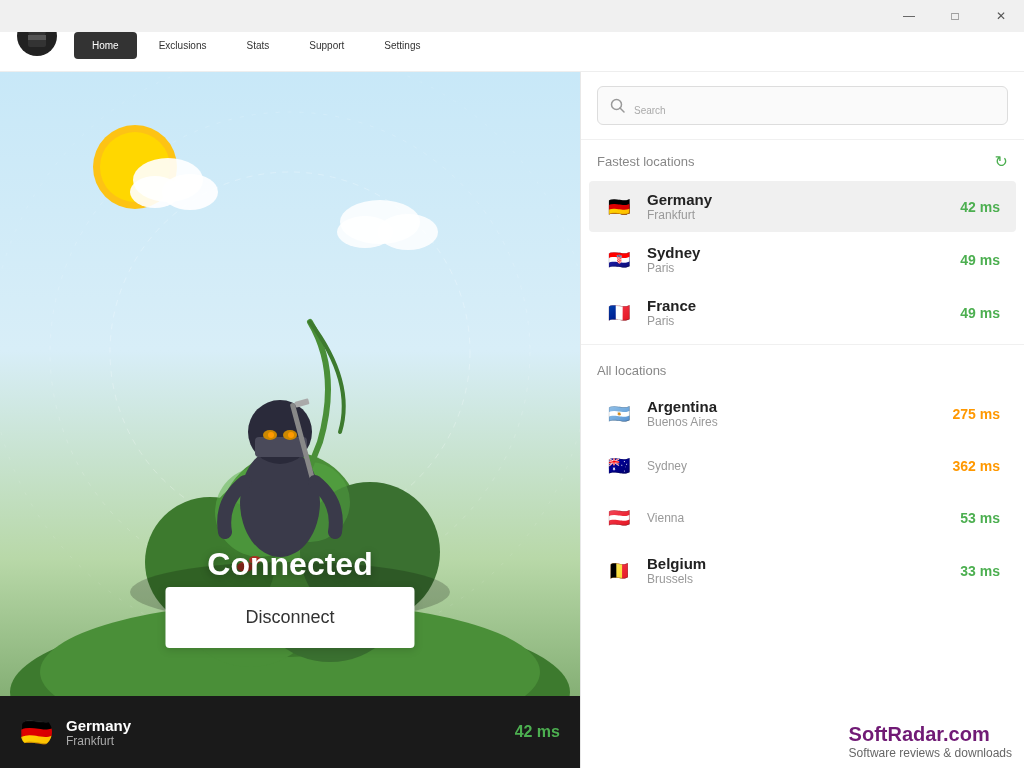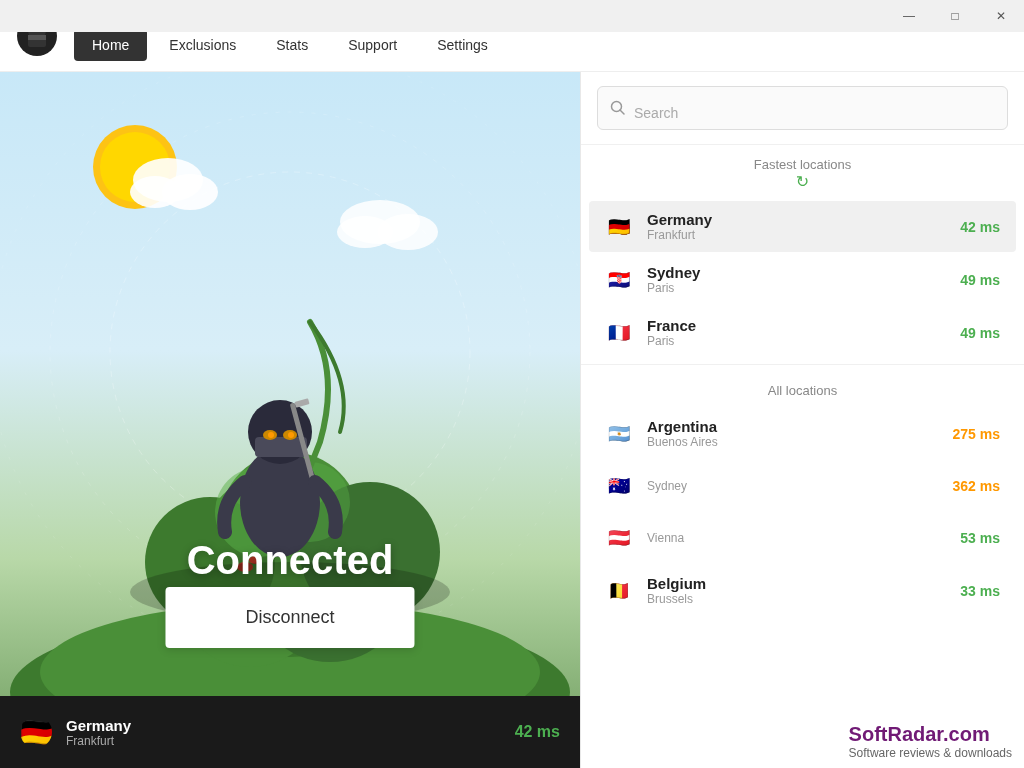--- a/index.html
+++ b/index.html
@@ -53,21 +53,21 @@
       flex-shrink: 0;
     }
     .nav-tabs {
       display: flex;
       align-items: center;
       gap: 4px;
     }
     .nav-tab {
       padding: 8px 18px;
       border-radius: 4px;
-      font-size: 14px;
+      font-size: 10px;
       cursor: pointer;
       color: #333;
       font-weight: 400;
       margin-top: 19px;
     }
     .nav-tab.active {
       background: #333;
       color: #fff;
       font-weight: 500;
     }
@@ -88,21 +88,21 @@
       background: linear-gradient(180deg, #c8e8f8 0%, #d8eef8 40%, #b8d8a8 70%, #6a9a5a 100%);
     }
 
     
     .connected-text {
       position: absolute;
       bottom: 185px;
       left: 50%;
       transform: translateX(-50%);
       color: white;
-      font-size: 40px;
+      font-size: 32px;
       font-weight: 700;
       text-shadow: 0 2px 8px rgba(0,0,0,0.3);
       white-space: nowrap;
       z-index: 10;
       margin-top: 32px;
     }
 
     
     .disconnect-btn {
       position: absolute;
@@ -184,35 +184,34 @@
       gap: 8px;
       border: 1px solid #ddd;
       border-radius: 6px;
       padding: 8px 12px;
       background: #fafafa;
     }
     .search-icon-svg { color: #999; flex-shrink: 0; }
     .search-input {
       border: none;
       background: transparent;
-      font-size: 14px;
+      font-size: 10px;
       color: #333;
       outline: none;
       width: 100%;
       margin-top: 10px;
     }
     .search-input::placeholder { color: #aaa; }
 
     
     .section-header {
       display: flex;
       align-items: center;
       justify-content: space-between;
       padding: 12px 16px 8px;
-      flex-direction: column;
     }
     .section-title {
       font-size: 13px;
       color: #888;
       font-weight: 400;
     }
     .refresh-btn {
       cursor: pointer;
       color: #4CAF50;
       font-size: 16px;

